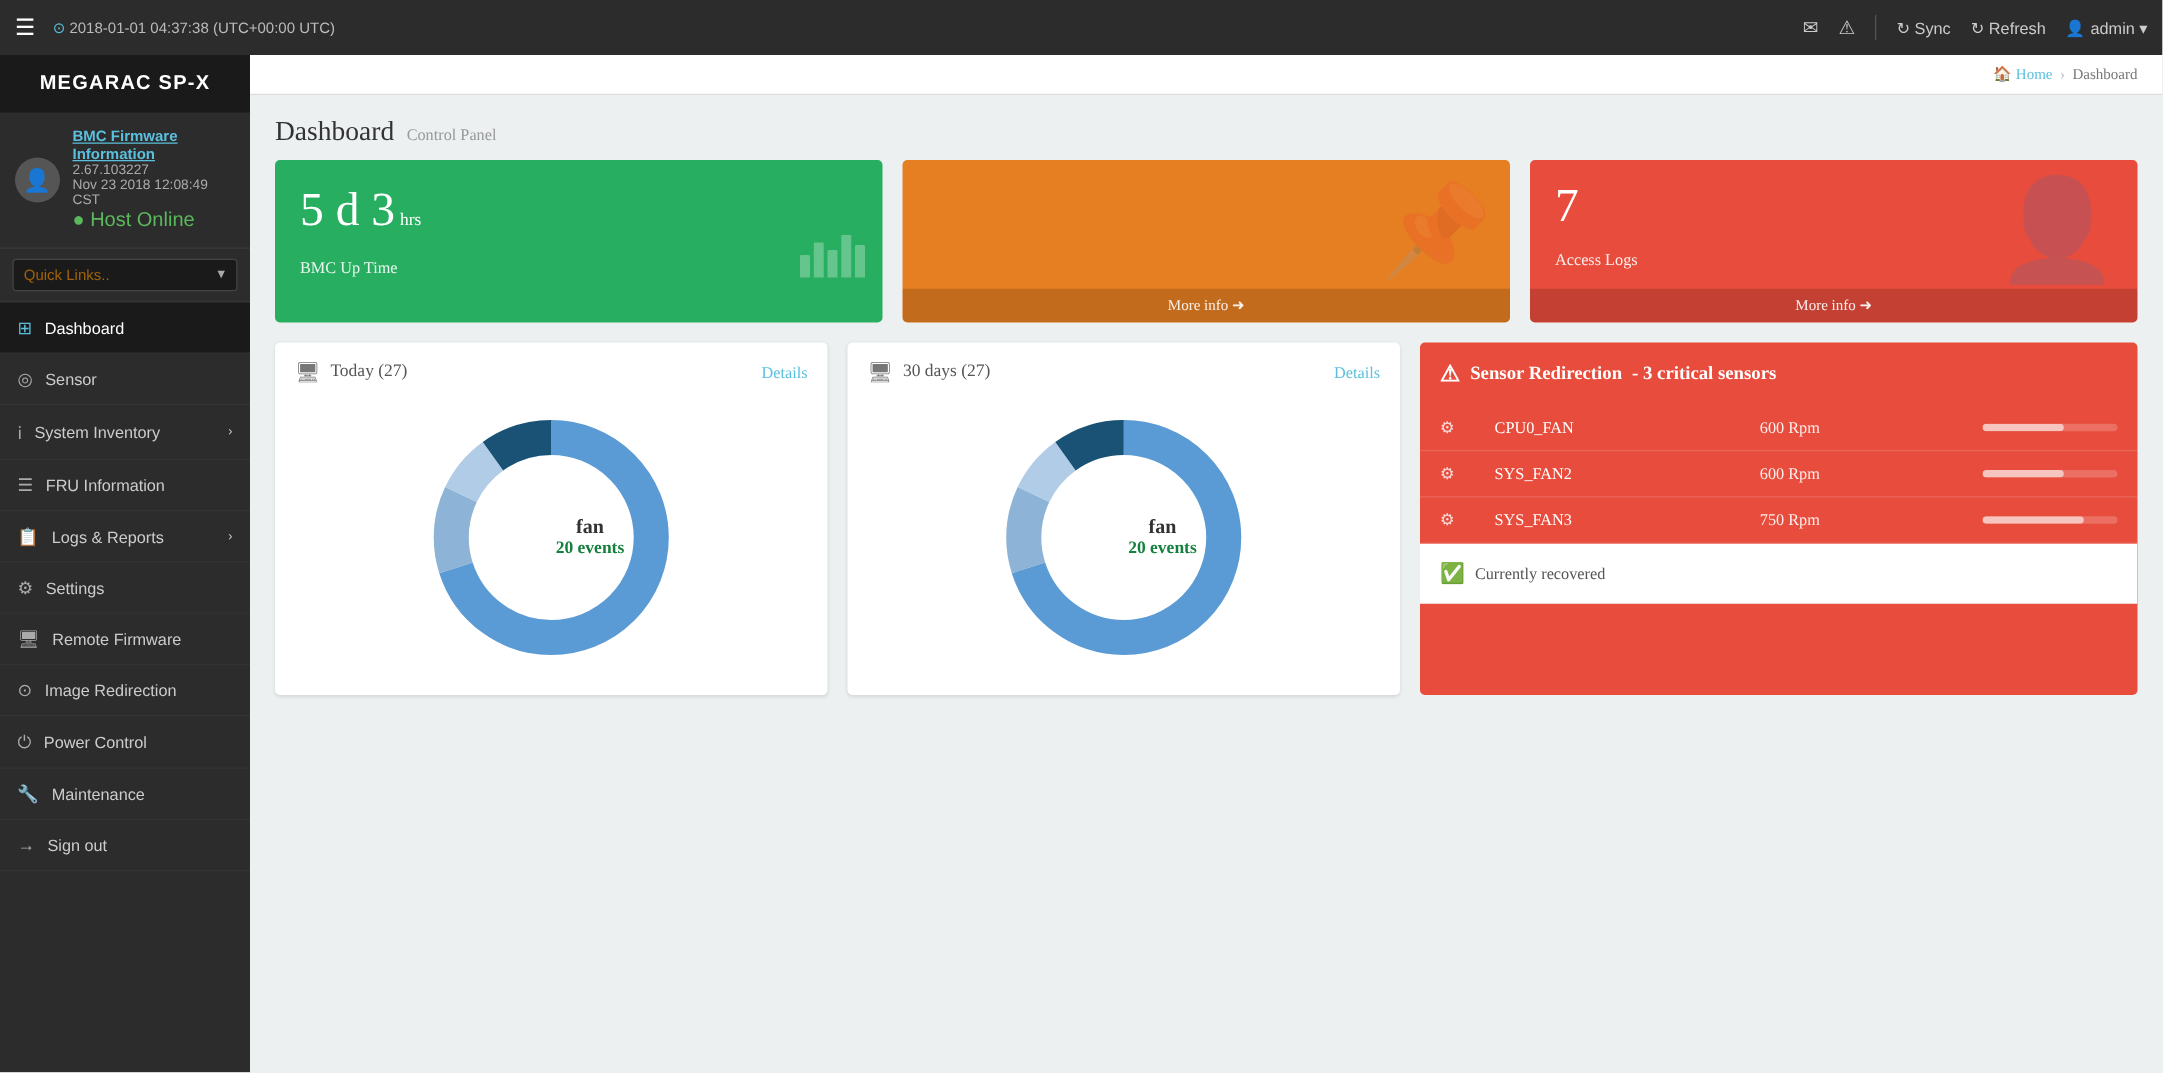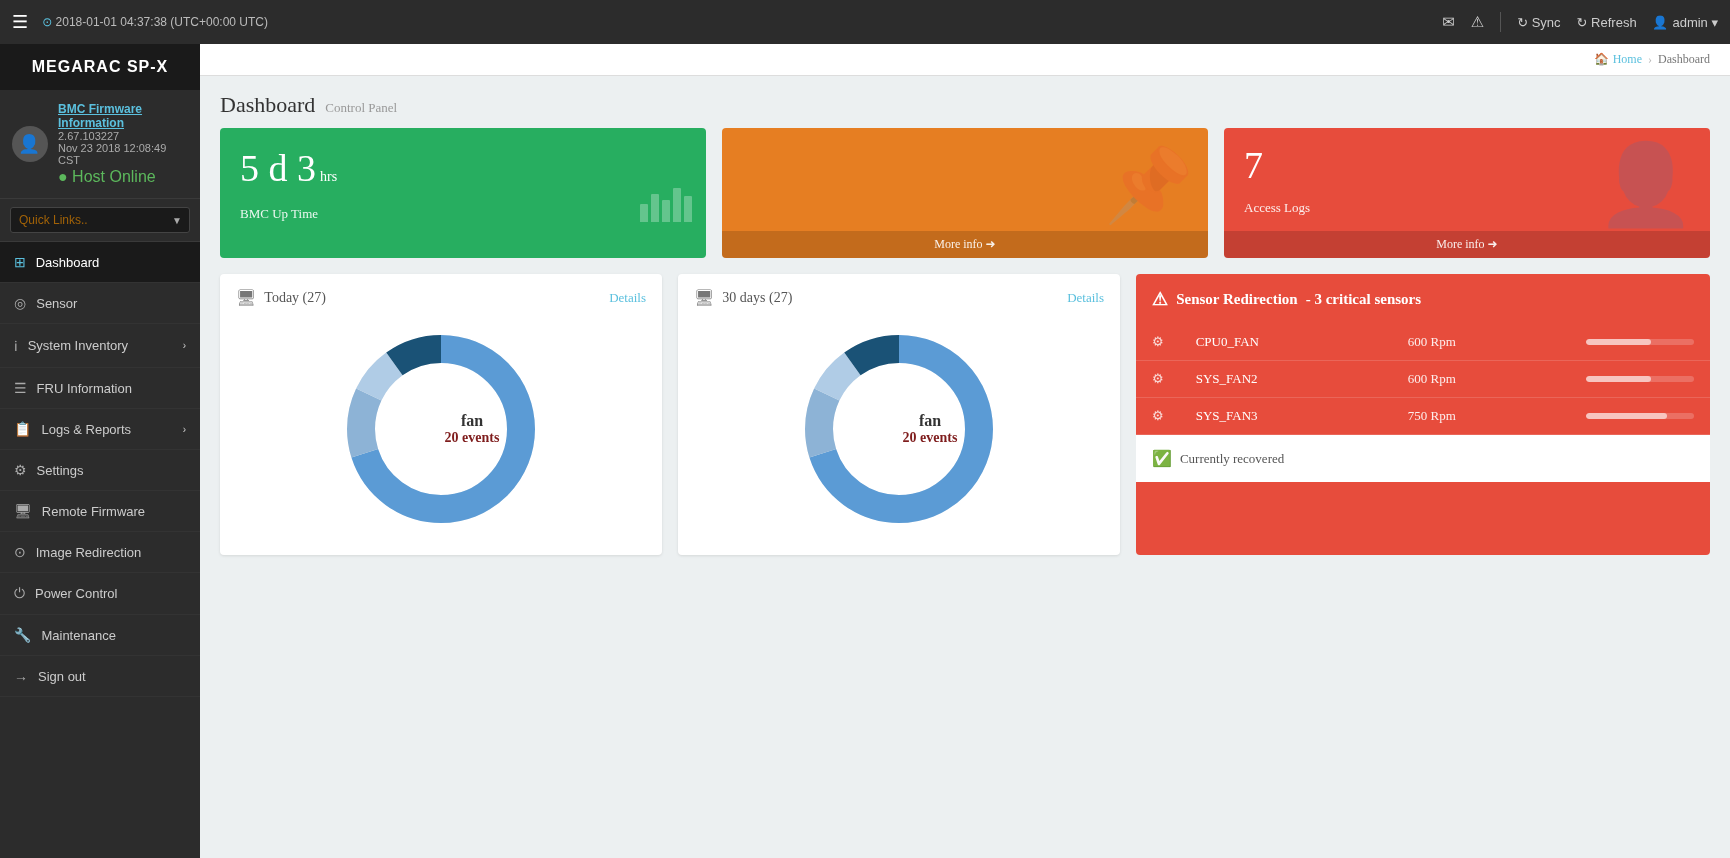--- a/index.html
+++ b/index.html
@@ -144,21 +144,21 @@
     .event-card-details { color: #5bc0de; font-size: 13px; cursor: pointer; }
 
     
     .donut-container { display: flex; align-items: center; justify-content: center; height: 220px; }
     .donut-wrapper { position: relative; width: 200px; height: 200px; }
     .donut-center {
       position: absolute; top: 50%; left: 50%; transform: translate(-50%, -50%);
       text-align: center; font-weight: bold; color: #333; margin-left: 31px;
     }
     .donut-center .donut-type { font-size: 16px; }
-    .donut-center .donut-count { font-size: 14px; color: #7f1d1d; }
+    .donut-center .donut-count { font-size: 14px; color: #15803d; }
 
     
     .sensor-card {
       flex: 1.2; background: #e74c3c; border-radius: 4px;
       color: #fff; overflow: hidden;
     }
     .sensor-card-header {
       padding: 14px 16px; display: flex; align-items: center; gap: 8px;
       font-size: 15px; font-weight: bold;
     }

